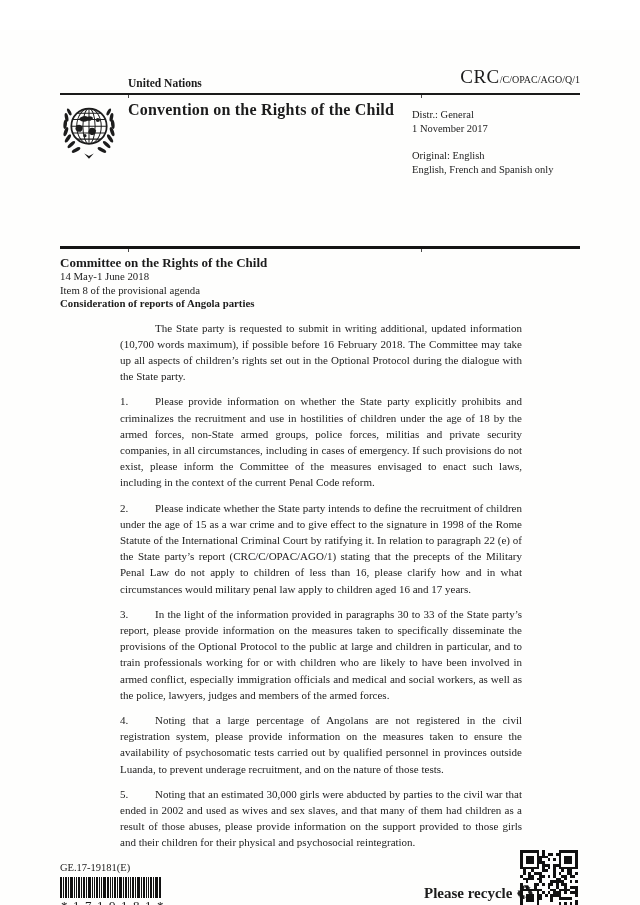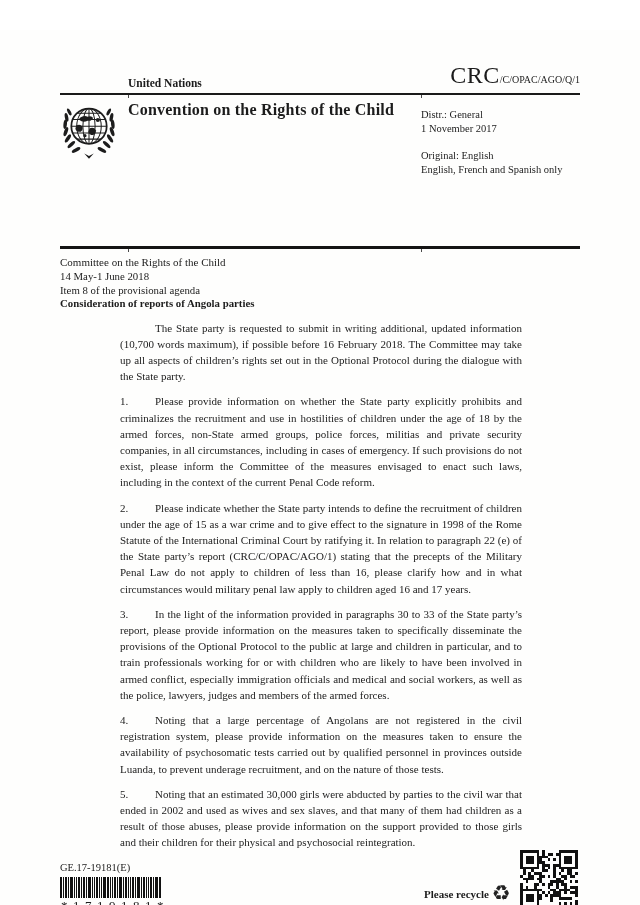--- a/index.html
+++ b/index.html
@@ -8,55 +8,55 @@
     font-family:"Liberation Serif","DejaVu Serif",serif;color:#1c1c1c;
     overflow:hidden;
     margin-top:30px;
   }
   .content{padding:36px 60px 0 60px;}
 
   
   .masthead{display:flex;justify-content:space-between;align-items:flex-end;padding-left:68px;height:24px;}
   .un-name{font-weight:bold;font-size:11.5px;line-height:13px;}
   .doc-symbol{line-height:20px;white-space:nowrap;}
-  .doc-symbol .big{font-size:24px;letter-spacing:.5px;}
+  .doc-symbol .big{font-size:19px;letter-spacing:.5px;}
   .doc-symbol .small{font-size:10px;}
 
   .rule-thin{position:relative;height:2px;background:#1a1a1a;margin-top:3px;}
   .rule-thick{position:relative;height:3px;background:#141414;margin-top:75px;}
   .tick{position:absolute;top:100%;width:1px;height:3px;background:#4a4a4a;}
   .tick.t1{left:68px;} .tick.t2{left:361px;}
 
   
   .header-main{position:relative;height:74px;margin-top:2px;}
   .emblem{position:absolute;left:-5px;top:2px;width:68px;height:68px;}
   .conv-title{position:absolute;left:68px;top:2px;font-weight:bold;font-size:16px;line-height:21.5px;letter-spacing:.2px;}
-  .info-block{position:absolute;left:361px;top:11px;font-size:10.5px;line-height:13.5px;}
+  .info-block{position:absolute;left:352px;top:11px;font-size:10.5px;line-height:13.5px;}
   .info-gap{height:14px;}
 
   
   .committee{margin-top:6px;line-height:13.5px;}
-  .committee .c1{font-weight:normal;font-size:11px;line-height:15px;}
+  .committee .c1{font-weight:bold;font-size:13px;line-height:15px;}
   .committee .c2{font-weight:bold;font-size:10.8px;}
   .committee .c3,.committee .c4{font-size:10.8px;}
   .committee .c5{font-weight:bold;font-size:10.8px;}
 
   
   .doc-title{margin:20px 58px 0 60px;font-weight:bold;font-size:14.3px;line-height:18px;max-width:412px;}
   .body-text{margin:0 58px 0 60px;font-size:11px;line-height:16.2px;text-align:justify;}
   .body-text p{margin:9px 0 0 0;}
   .intro{text-indent:35px;}
   .pnum{display:inline-block;width:35px;}
 
   
   .ge-num{position:absolute;left:60px;top:832px;font-size:10.5px;}
   .barcode{position:absolute;left:60px;top:847px;width:101px;height:21px;}
   .barcode-digits{position:absolute;left:61px;top:868px;font-size:13px;letter-spacing:5.5px;font-family:Liberation Serif, serif;}
   .recycle{position:absolute;left:424px;top:853px;display:flex;align-items:center;}
-  .recycle-label{font-weight:bold;font-size:11px;}
+  .recycle-label{font-weight:bold;font-size:15px;}
   .recycle-icon{font-family:"DejaVu Sans",sans-serif;font-size:21px;line-height:1;margin-left:3px;color:#222;}
   .qr{position:absolute;left:520px;top:820px;width:58px;height:58px;}
 </style>
 </head>
 <body>
 
 <div class="sheet">
   <div class="content">
 
     <div class="masthead">

